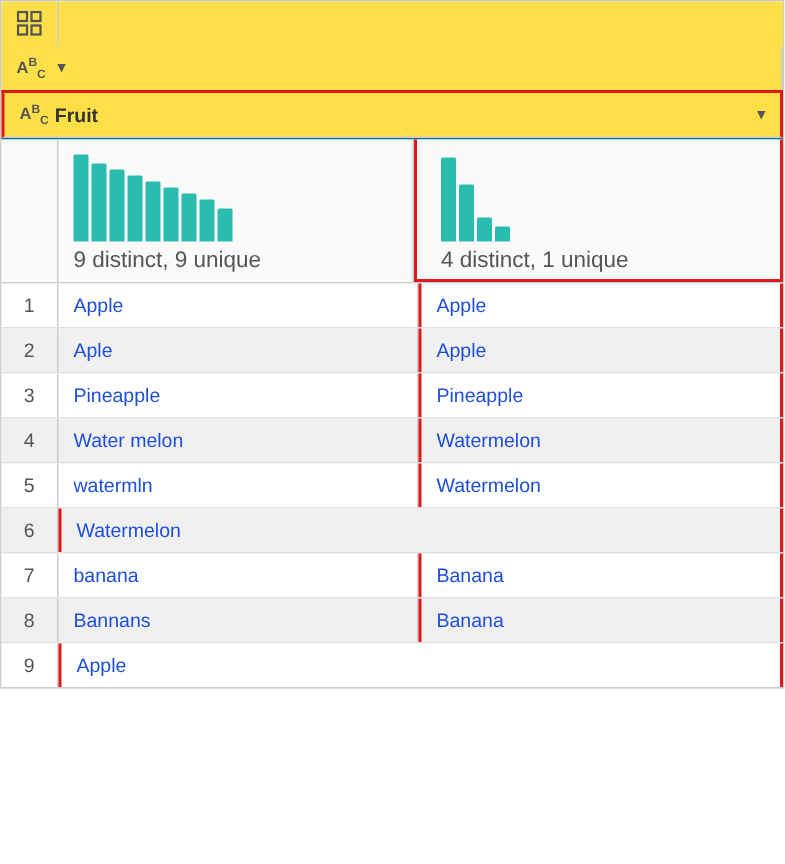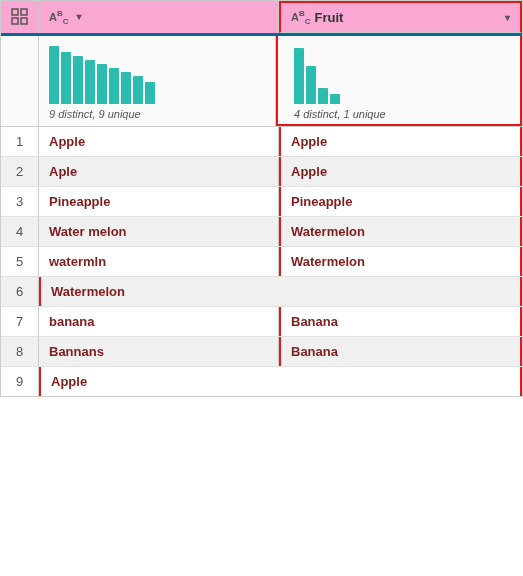--- a/index.html
+++ b/index.html
@@ -13,22 +13,23 @@
     }
 
     .table-container {
       width: 523px;
       border: 1px solid #ccc;
       background: #fff;
     }
 
     .header-row {
       display: flex;
-      border-bottom: 3px solid #0369a1;
-      background: #f9a8d4;
+      border-bottom: 1px solid #0369a1;
+      background: #fde047;
+      flex-direction: column;
     }
 
     .row-num-header {
       width: 38px;
       min-width: 38px;
       border-right: 1px solid #ccc;
       display: flex;
       align-items: center;
       justify-content: center;
       padding: 6px 4px;
@@ -107,24 +108,23 @@
       margin-bottom: 4px;
     }
 
     .bar {
       width: 10px;
       background: #2bbcb0;
       border-radius: 1px 1px 0 0;
     }
 
     .chart-label {
-      font-size: 11px;
+      font-size: 15px;
       color: #555;
       white-space: nowrap;
-      font-style: italic;
     }
 
     .data-row {
       display: flex;
       border-bottom: 1px solid #e0e0e0;
     }
 
     .data-row:last-child {
       border-bottom: none;
     }
@@ -146,22 +146,21 @@
       justify-content: center;
       color: #555;
       padding: 6px 4px;
       font-size: 13px;
     }
 
     .data-cell {
       flex: 1;
       padding: 7px 10px;
       border-right: 1px solid #ccc;
-      color: #7f1d1d;
-      font-weight: bold;
+      color: #1d4ed8;
     }
 
     .data-cell:last-child {
       border-right: none;
       border-left: 2px solid #e0191b;
     }
 
     
     .highlighted-col {
       border: 2px solid #e0191b;

